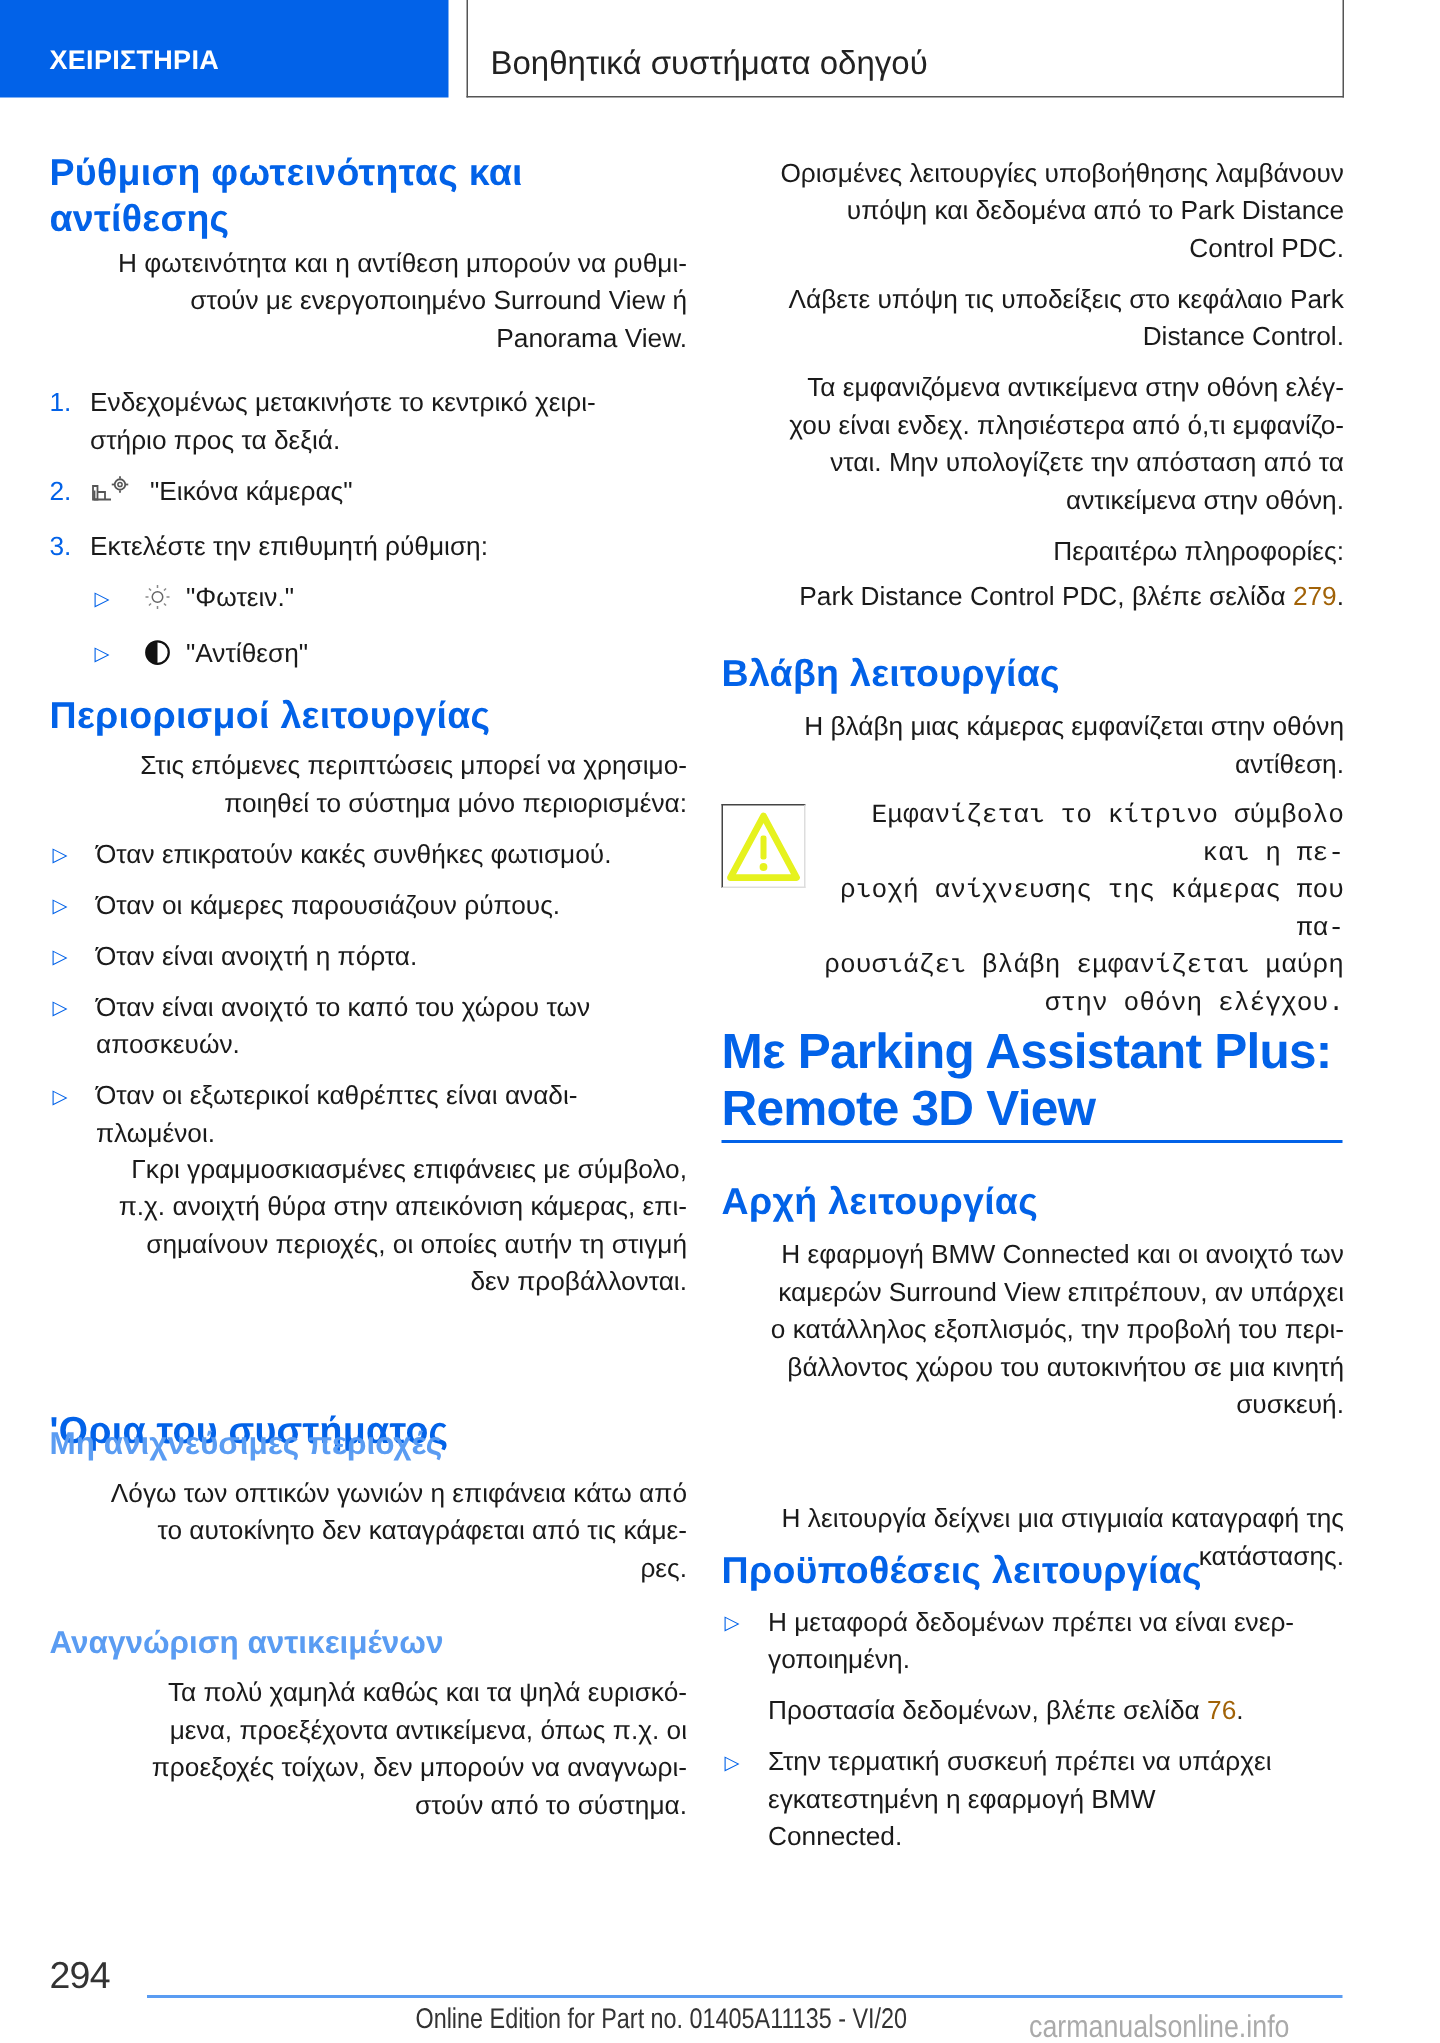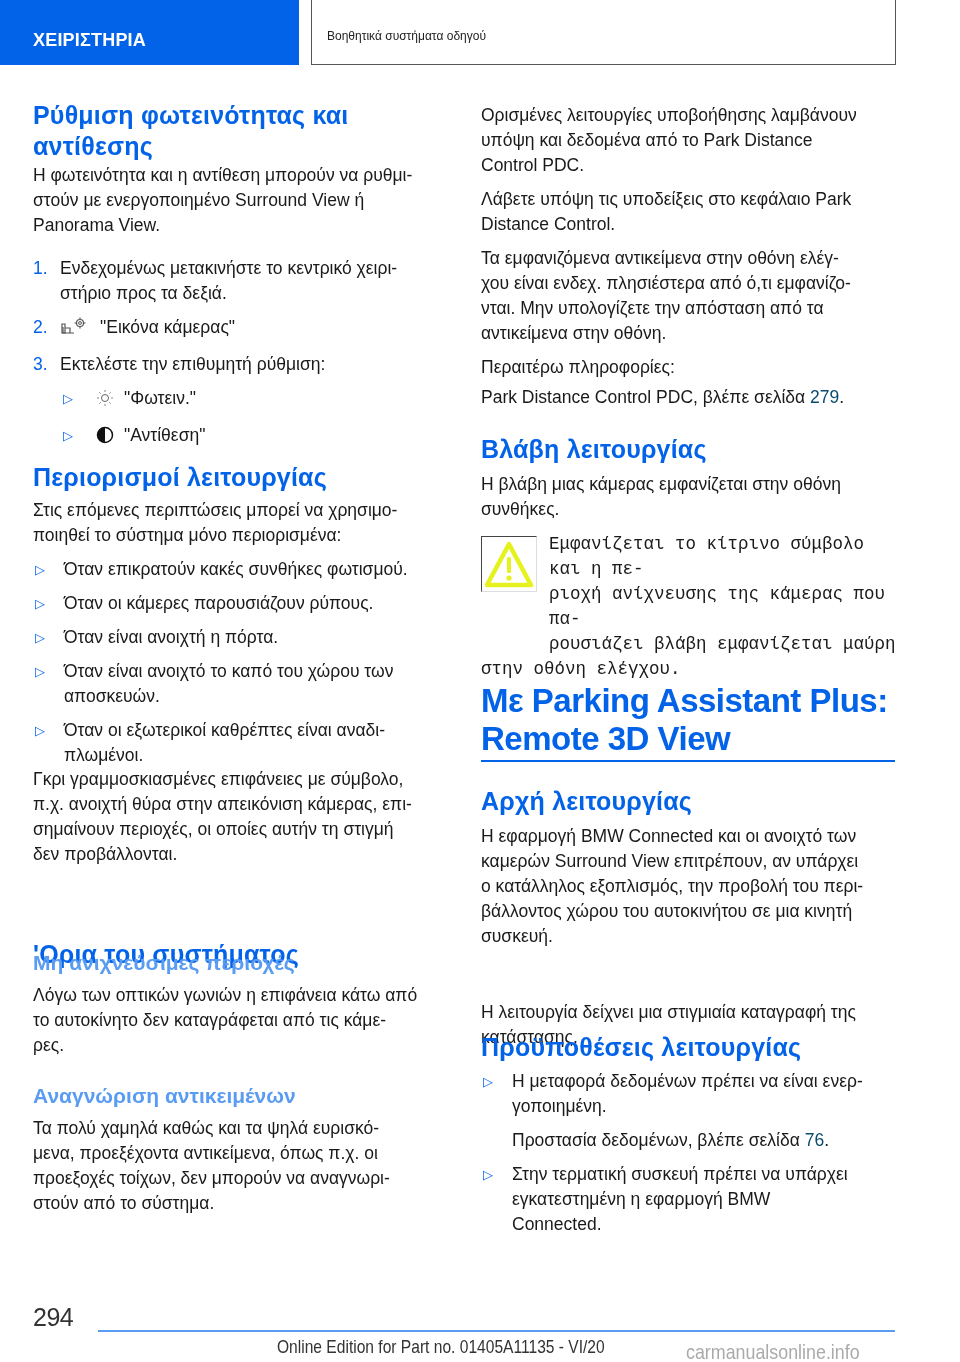--- a/index.html
+++ b/index.html
@@ -2,41 +2,41 @@
 <html><head>
 <meta charset="utf-8">
 <style>
   * { box-sizing: border-box; margin: 0; padding: 0; }
   html, body { width: 960px; height: 1362px; background: #ffffff; overflow: hidden; }
   body { position: relative; font-family: "Liberation Sans", "DejaVu Sans", sans-serif; color: #1a1a1a; }
 
   .hdr-left { position: absolute; left: 0; top: 0; width: 299px; height: 65px; background: #0262e8; }
   .hdr-left span { position: absolute; left: 33px; top: 30px; color: #ffffff; font-weight: bold; font-size: 18px; letter-spacing: 0.2px; }
   .hdr-right { position: absolute; left: 311px; top: -2px; width: 585px; height: 67px; border: 1.5px solid #555; border-top: none; background: #fff; }
-  .hdr-right span { position: absolute; left: 15px; top: 31px; font-size: 12px; color: #222; }
+  .hdr-right span { position: absolute; left: 15px; top: 31px; font-size: 22px; color: #222; }
 
   .col { position: absolute; top: 0; }
   .col-left { left: 33px; width: 425px; }
   .col-right { left: 481px; width: 415px; }
 
   .blk { position: absolute; left: 0; width: 100%; }
 
   .h2 { color: #0262e8; font-weight: bold; font-size: 25px; line-height: 31px; letter-spacing: 0.2px; }
   .h3 { color: #5a9cf2; font-weight: bold; font-size: 21px; line-height: 26px; }
   .h1 { color: #0262e8; font-weight: bold; font-size: 33px; line-height: 38px; letter-spacing: -0.5px; }
-  .p { font-size: 17.5px; line-height: 25px; color: #1a1a1a; }
+  .p { font-size: 17.5px; line-height: 25px; color: #1a1a1a; text-align: right; }
 
   .num-item { position: relative; padding-left: 27px; font-size: 17.5px; line-height: 25px; }
   .num-item .num { position: absolute; left: 0; top: 0; color: #0262e8; }
   .bul-item { position: relative; padding-left: 31px; font-size: 17.5px; line-height: 25px; }
   .bul-item .tri { position: absolute; left: 2px; top: 0; color: #0262e8; font-size: 13px; }
   .sub-bul { position: relative; padding-left: 57px; font-size: 17.5px; line-height: 25px; }
   .sub-bul .tri { position: absolute; left: 30px; top: 0; color: #0262e8; font-size: 13px; }
   .icon-inline { display: inline-block; vertical-align: -3px; margin-right: 10px; }
-  .link { color: #0c4a6e; }
+  .link { color: #a16207; }
 
   .rule { position: absolute; height: 2px; background: #0262e8; }
 
   .warn-box { position: absolute; left: 0; top: 0; width: 56px; height: 56px; border: 1px solid #444; background: #fff; border-right-color: #ddd; border-bottom-color: #ddd; }
   .warn-text { padding-left: 68px; }
 
   .footer-num { position: absolute; left: 33px; top: 1303px; font-weight: normal; font-size: 25px; color: #333; letter-spacing: -0.5px; }
   .footer-rule { position: absolute; left: 98px; top: 1330px; width: 797px; height: 2px; background: #5a9cf2; }
   .footer-ed { position: absolute; left: 277px; top: 1336px; font-size: 19px; color: #333; transform: scaleX(0.82); transform-origin: left top; white-space: nowrap; }
   .footer-wm { position: absolute; left: 686px; top: 1340px; font-size: 21px; color: #aaa; transform: scaleX(0.85); transform-origin: left top; white-space: nowrap; }
@@ -195,21 +195,21 @@
     <div>αντικείμενα στην οθόνη.</div>
   </div>
   <div class="blk p" style="top:355px;">Περαιτέρω πληροφορίες:</div>
   <div class="blk p" style="top:385px;">
     <span>Park Distance Control PDC, βλέπε σελίδα </span><span class="link">279</span><span>.</span>
   </div>
 
   <div class="blk h2" style="top:434px;">Βλάβη λειτουργίας</div>
   <div class="blk p" style="top:472px;">
     <div>Η βλάβη μιας κάμερας εμφανίζεται στην οθόνη</div>
-    <div>συνθήκες.</div>
+    <div>αντίθεση.</div>
   </div>
 
   <div class="blk p" style="top:532px;font-family:Liberation Mono, monospace;">
     <div class="warn-box" style="top:4px;">
       <svg width="54" height="54" viewBox="0 0 54 54">
         <path d="M27 7 L49 48 L5 48 Z" fill="none" stroke="#e6f21e" stroke-width="4.5" stroke-linejoin="round"></path>
         <rect x="25" y="20" width="4" height="16" rx="1.5" fill="#e6f21e"></rect>
         <circle cx="27" cy="41" r="2.6" fill="#e6f21e"></circle>
       </svg>
     </div>

